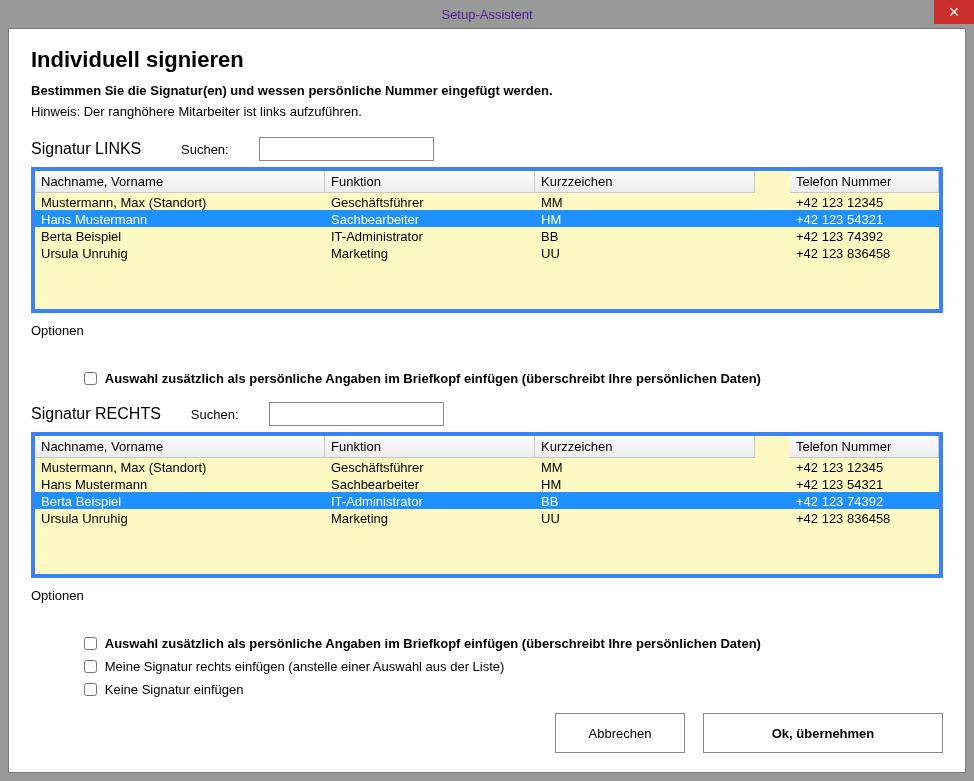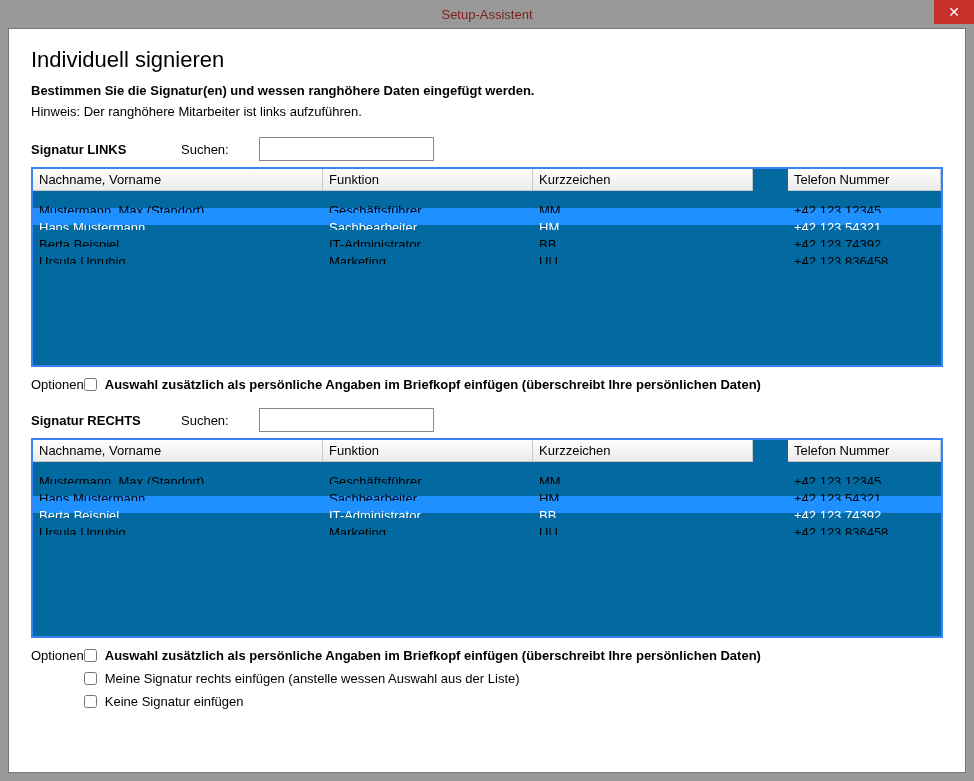--- a/index.html
+++ b/index.html
@@ -21,21 +21,21 @@
   .titlebar {
     height: 28px;
     background: #999;
     display: flex;
     align-items: center;
     justify-content: center;
     position: relative;
   }
   .titlebar-title {
     font-size: 13px;
-    color: #7f1d1d;
+    color: #4c1d95;
   }
   .close-btn {
     position: absolute;
     right: 0;
     top: 0;
     width: 40px;
     height: 24px;
     background: #c9302c;
     color: #fff;
     display: flex;
@@ -49,55 +49,55 @@
     left: 8px;
     right: 8px;
     top: 28px;
     bottom: 8px;
     background: #fff;
     border: 1px solid #777;
     padding: 18px 22px 14px 22px;
   }
   .page-title {
     font-size: 22px;
-    font-weight: 400;
+    font-weight: 700;
     margin: 0 0 10px 0;
   }
   .lead {
     font-weight: 700;
     margin: 0 0 6px 0;
   }
   .hint {
     margin: 0 0 18px 0;
   }
   .section-head {
     display: flex;
     align-items: center;
     gap: 30px;
     margin-bottom: 6px;
   }
   .section-title {
-    font-weight: 700;
-    font-size: 13px;
+    font-weight: 400;
+    font-size: 16px;
     min-width: 120px;
   }
   .search-label { font-size: 13px; }
   .search-input {
     border: 1px solid #888;
     height: 24px;
     width: 175px;
     padding: 2px 4px;
     font-family: inherit;
     font-size: 13px;
   }
   .list-box {
-    border: 2px solid #3b82f6;
-    height: 200px;
+    border: 4px solid #3b82f6;
+    height: 146px;
     overflow: hidden;
-    background: #0369a1;
+    background: #fef9c3;
   }
   .list-head {
     display: flex;
     font-size: 13px;
   }
   .list-head .col {
     background: linear-gradient(#fdfdfd, #ececec);
     border-right: 1px solid #c8c8c8;
     border-bottom: 1px solid #c8c8c8;
     padding: 2px 6px;
@@ -109,38 +109,38 @@
     font-size: 13px;
     height: 17px;
     line-height: 17px;
     cursor: pointer;
   }
   .list-body .row.selected {
     background: #1e90ff;
     color: #fff;
   }
   .row .cell {
-    padding: 11px 6px;
+    padding: 1px 6px;
     overflow: hidden;
     white-space: nowrap;
   }
   .c-name  { width: 290px; }
   .c-func  { width: 210px; }
   .c-short { width: 220px; }
   .c-phone { flex: 1; margin-left: 35px; }
   .options-block {
     display: flex;
     margin-top: 10px;
     margin-bottom: 16px;
   }
   .options-label {
     font-size: 13px;
     padding-top: 0px;
   }
-  .opts { display: flex; flex-direction: column; gap: 8px; }
+  .opts { display: flex; flex-direction: column; gap: 8px; margin-top: 48px; }
   .opt-row { display: flex; align-items: center; gap: 8px; }
   .opt-row input[type=checkbox] {
     width: 13px; height: 13px; margin: 0;
   }
   .opt-row label { font-size: 13px; }
   .opt-row.bold label { font-weight: 700; }
   .button-bar {
     display: flex;
     justify-content: flex-end;
     gap: 18px;
@@ -165,21 +165,21 @@
   <div class="titlebar">
     <span class="titlebar-title">Setup-Assistent</span>
     <div class="close-btn">
       <span>✕</span>
     </div>
   </div>
 
   <div class="client">
 
     <h1 class="page-title">Individuell signieren</h1>
-    <p class="lead">Bestimmen Sie die Signatur(en) und wessen ranghöhere Daten eingefügt werden.</p>
+    <p class="lead">Bestimmen Sie die Signatur(en) und wessen persönliche Nummer eingefügt werden.</p>
     <p class="hint">Hinweis: Der ranghöhere Mitarbeiter ist links aufzuführen.</p>
 
     <div class="section-head">
       <span class="section-title">Signatur LINKS</span>
       <span class="search-label">Suchen:</span>
       <input class="search-input" value="" style="">
     </div>
 
     <div class="list-box">
       <div class="list-head">
@@ -269,24 +269,28 @@
 
     <div class="options-block">
       <span class="options-label">Optionen</span>
       <div class="opts">
         <div class="opt-row bold">
           <input type="checkbox" style="">
           <label>Auswahl zusätzlich  als persönliche Angaben im Briefkopf einfügen (überschreibt Ihre persönlichen Daten)</label>
         </div>
         <div class="opt-row">
           <input type="checkbox" style="">
-          <label>Meine Signatur rechts einfügen (anstelle wessen Auswahl aus der Liste)</label>
+          <label>Meine Signatur rechts einfügen (anstelle einer Auswahl aus der Liste)</label>
         </div>
         <div class="opt-row">
           <input type="checkbox" style="">
           <label>Keine Signatur einfügen</label>
         </div>
       </div>
     </div>
 
+    <div class="button-bar">
+      <button class="btn btn-cancel">Abbrechen</button>
+      <button class="btn btn-ok">Ok, übernehmen</button>
+    </div>
 
   </div>
 </div>
 
 </body></html>

